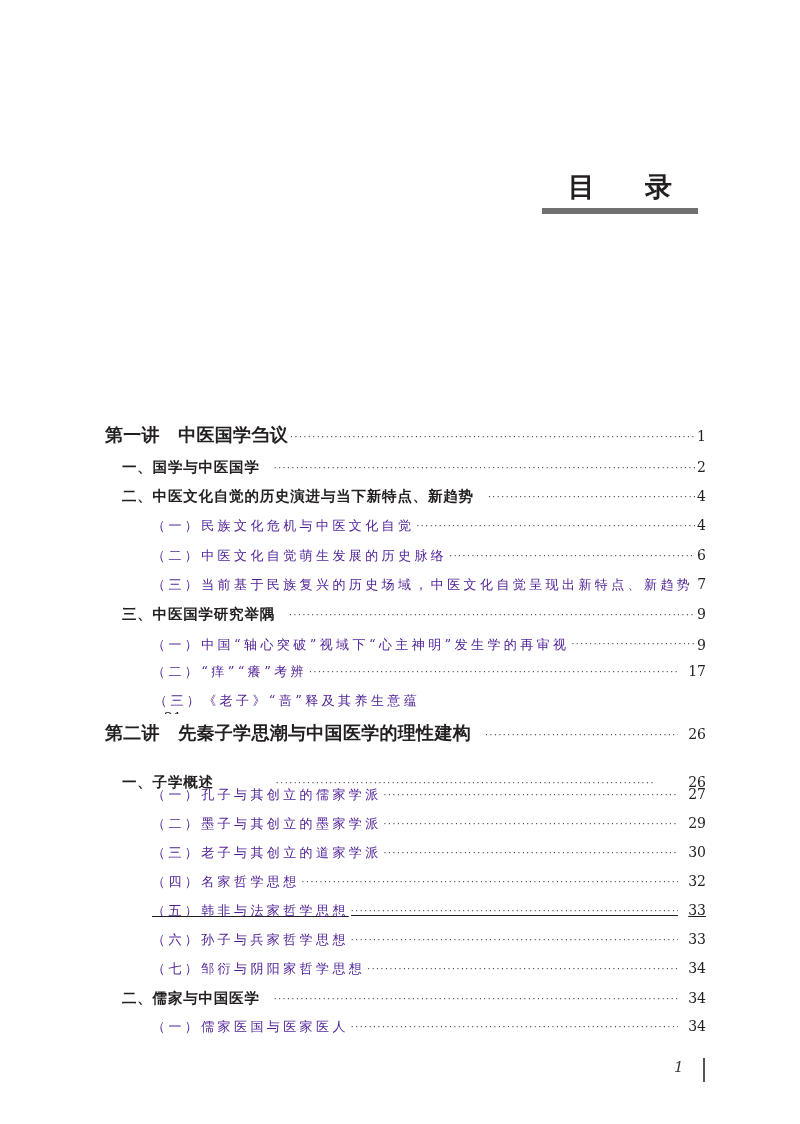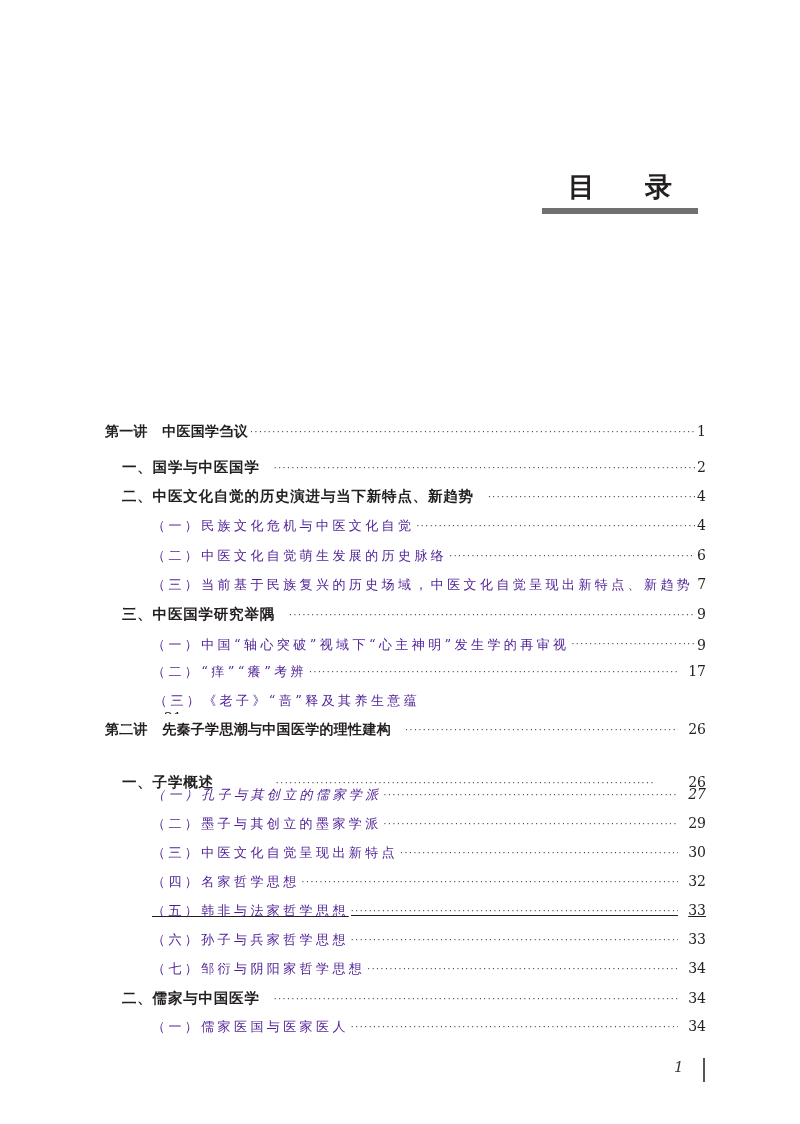--- a/index.html
+++ b/index.html
@@ -54,21 +54,21 @@
     .entry .label {
       flex: 0 0 auto;
       font-size: 14.5px;
     }
     .entry.lvl0 { left: 105px; }
     .entry.lvl1 { left: 122px; }
     .entry.lvl2 { left: 152px; }
     .entry.lvl0 .label {
       font-family: Liberation Sans, sans-serif;
       font-weight: bold;
-      font-size: 14px;
+      font-size: 18px;
       letter-spacing: 0.3px;
     }
     .entry.lvl1 .label {
       font-family: "DejaVu Serif", serif;
       font-weight: bold;
       font-size: 14.5px;
       letter-spacing: 0.8px;
     }
     .entry.lvl2 .label {
       font-family: "DejaVu Serif", serif;
@@ -187,32 +187,32 @@
       <span class="gap"></span>
       <span class="dots"></span>
       <span class="page wide">26</span>
     </div>
   <div class="entry lvl1" style="top: 773px; gap: 24px;">
       <span class="label">一、子学概述</span>
       <span class="gap"></span>
       <span class="dots"></span>
       <span class="page wide">26</span>
     </div>
-  <div class="entry lvl2" style="top: 786px; font-style: italic;">
+  <div class="entry lvl2" style="top: 786px;">
       <span class="label">（一）孔子与其创立的儒家学派</span>
       <span class="dots"></span>
       <span class="page wide">27</span>
     </div>
   <div class="entry lvl2" style="top: 815px;">
       <span class="label">（二）墨子与其创立的墨家学派</span>
       <span class="dots"></span>
       <span class="page wide">29</span>
     </div>
   <div class="entry lvl2" style="top: 844px;">
-      <span class="label">（三）中医文化自觉呈现出新特点</span>
+      <span class="label">（三）老子与其创立的道家学派</span>
       <span class="dots"></span>
       <span class="page wide">30</span>
     </div>
   <div class="entry lvl2" style="top: 873px;">
       <span class="label">（四）名家哲学思想</span>
       <span class="dots"></span>
       <span class="page wide">32</span>
     </div>
   <div class="entry lvl2" style="top: 902px; text-decoration: underline;">
       <span class="label">（五）韩非与法家哲学思想</span>

